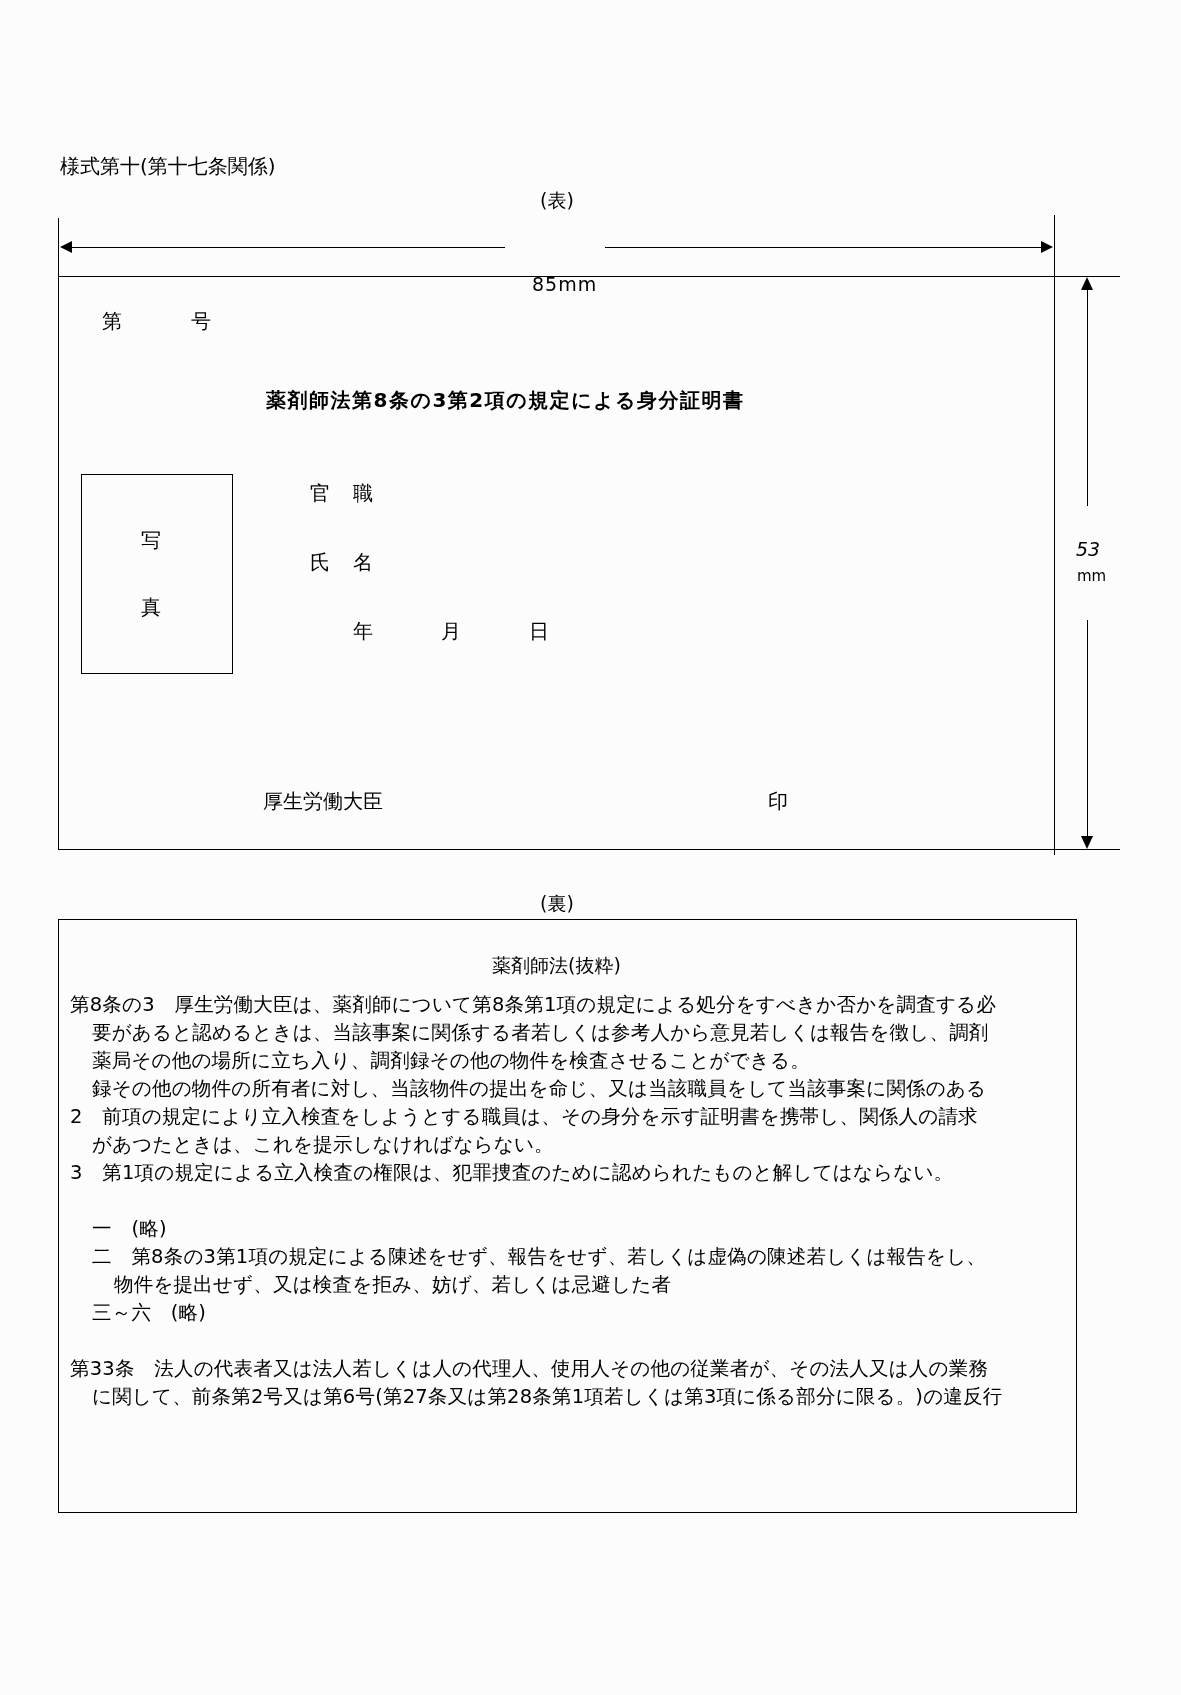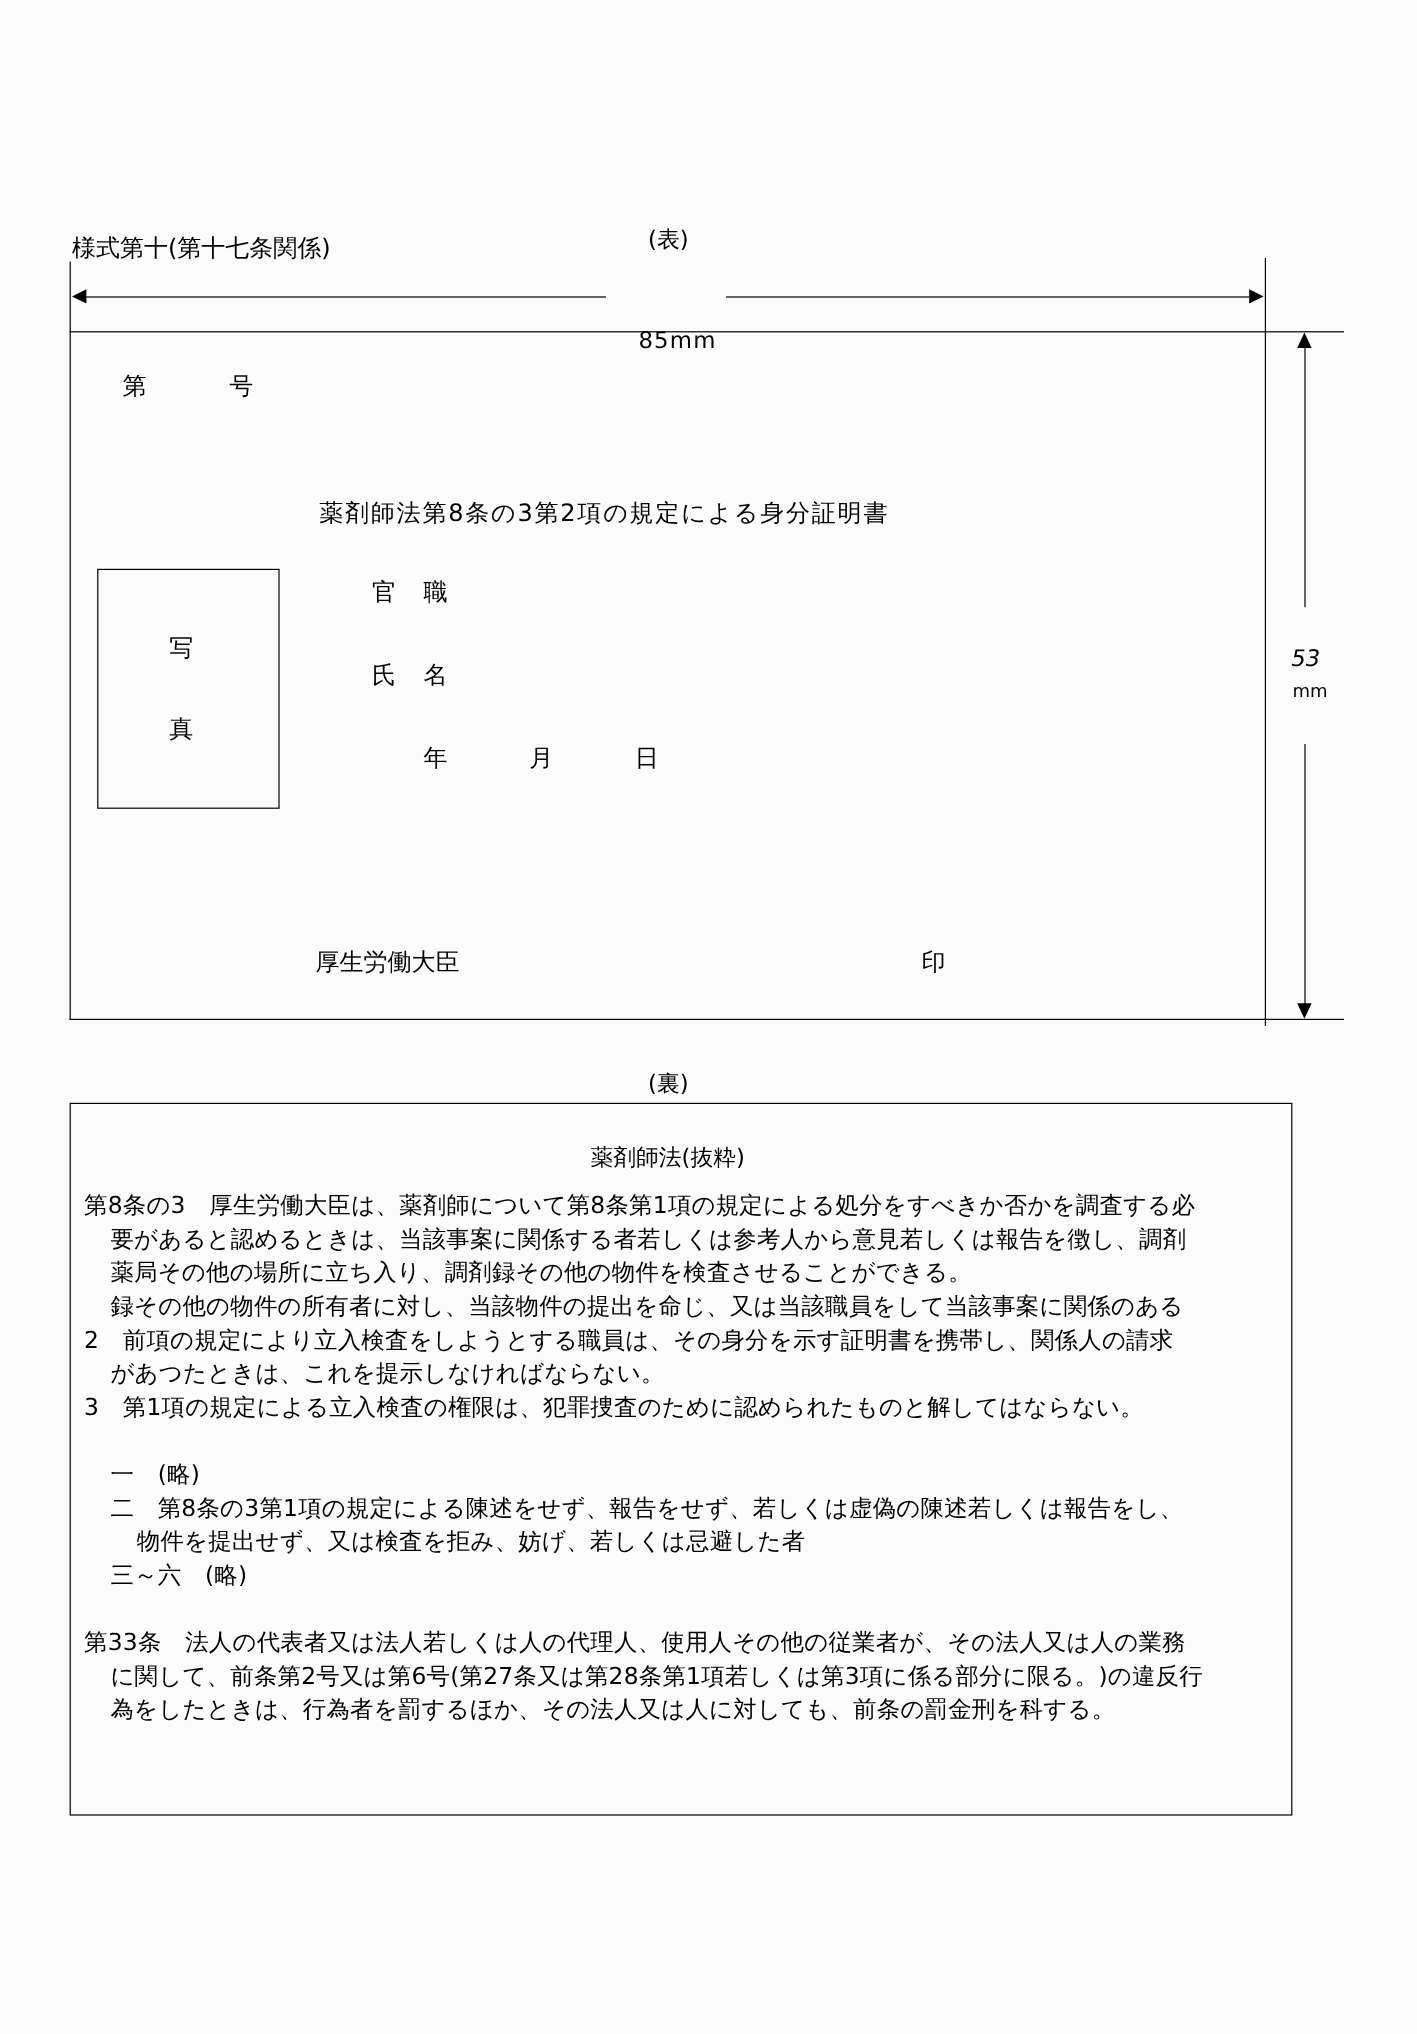--- a/index.html
+++ b/index.html
@@ -22,21 +22,21 @@
   .law { position:absolute; left:70px; width:1000px; font-size:19.5px; line-height:28px; letter-spacing:0.2px; }
   .law p { margin:0; white-space:nowrap; }
   .ind1 { padding-left:22px; }
   .ind2 { padding-left:44px; }
   .ind-sub { padding-left:22px; }
   .gap { height:28px; }
 </style>
 </head>
 <body>
 
-<div class="abs t20" style="left:60px; top:155px;margin-top:40px;">様式第十(第十七条関係)</div>
+<div class="abs t20" style="left:60px; top:155px;">様式第十(第十七条関係)</div>
 <div class="abs t19" style="left:540px; top:189px;">(表)</div>
 
 <div class="vline" style="left:58px; top:218px; height:58px;"></div>
 <div class="vline" style="left:1054px; top:215px; height:640px;"></div>
 <div class="arrow-l" style="left:60px; top:241px;"></div>
 <div class="hline" style="left:70px; top:247px; width:435px;"></div>
 <div class="abs t19" style="left:532px; top:237px; letter-spacing:1px;margin-top:36px;">85mm</div>
 <div class="hline" style="left:605px; top:247px; width:436px;"></div>
 <div class="arrow-r" style="left:1041px; top:241px;"></div>
 
@@ -47,21 +47,21 @@
 <div class="arrow-u" style="left:1081px; top:277px;"></div>
 <div class="vline" style="left:1087px; top:288px; height:218px;"></div>
 <div class="abs t19" style="left:1076px; top:538px;font-style:italic;">53</div>
 <div class="abs" style="left:1077px; top:568px; font-size:15px; line-height:16px;">mm</div>
 <div class="vline" style="left:1087px; top:620px; height:218px;"></div>
 <div class="arrow-d" style="left:1081px; top:836px;"></div>
 
 <div class="abs t20" style="left:102px; top:310px;">第</div>
 <div class="abs t20" style="left:191px; top:310px;">号</div>
 
-<div class="abs t20" style="left:266px; top:416px; letter-spacing:1.5px;">薬剤師法第8条の3第2項の規定による身分証明書</div>
+<div class="abs t20" style="left:266px; top:389px; letter-spacing:1.5px;font-weight:bold;">薬剤師法第8条の3第2項の規定による身分証明書</div>
 
 <div class="box" style="left:81px; top:474px; width:152px; height:200px;"></div>
 <div class="abs t20" style="left:141px; top:529px;">写</div>
 <div class="abs t20" style="left:141px; top:596px;">真</div>
 
 <div class="abs t20" style="left:310px; top:482px;">官</div>
 <div class="abs t20" style="left:353px; top:482px;">職</div>
 
 <div class="abs t20" style="left:310px; top:551px;">氏</div>
 <div class="abs t20" style="left:353px; top:551px;">名</div>
@@ -87,14 +87,13 @@
   <p class="ind1">があつたときは、これを提示しなければならない。</p>
   <p>3　第1項の規定による立入検査の権限は、犯罪捜査のために認められたものと解してはならない。</p>
   <div class="gap"></div>
   <p class="ind-sub">一　(略)</p>
   <p class="ind-sub">二　第8条の3第1項の規定による陳述をせず、報告をせず、若しくは虚偽の陳述若しくは報告をし、</p>
   <p class="ind2">物件を提出せず、又は検査を拒み、妨げ、若しくは忌避した者</p>
   <p class="ind-sub">三～六　(略)</p>
   <div class="gap"></div>
   <p>第33条　法人の代表者又は法人若しくは人の代理人、使用人その他の従業者が、その法人又は人の業務</p>
   <p class="ind1">に関して、前条第2号又は第6号(第27条又は第28条第1項若しくは第3項に係る部分に限る。)の違反行</p>
-  <p class="ind1">為をしたときは、行為者を罰するほか、その法人又は人に対しても、前条の罰金刑を科する。</p>
 </div>
 
 </body></html>

